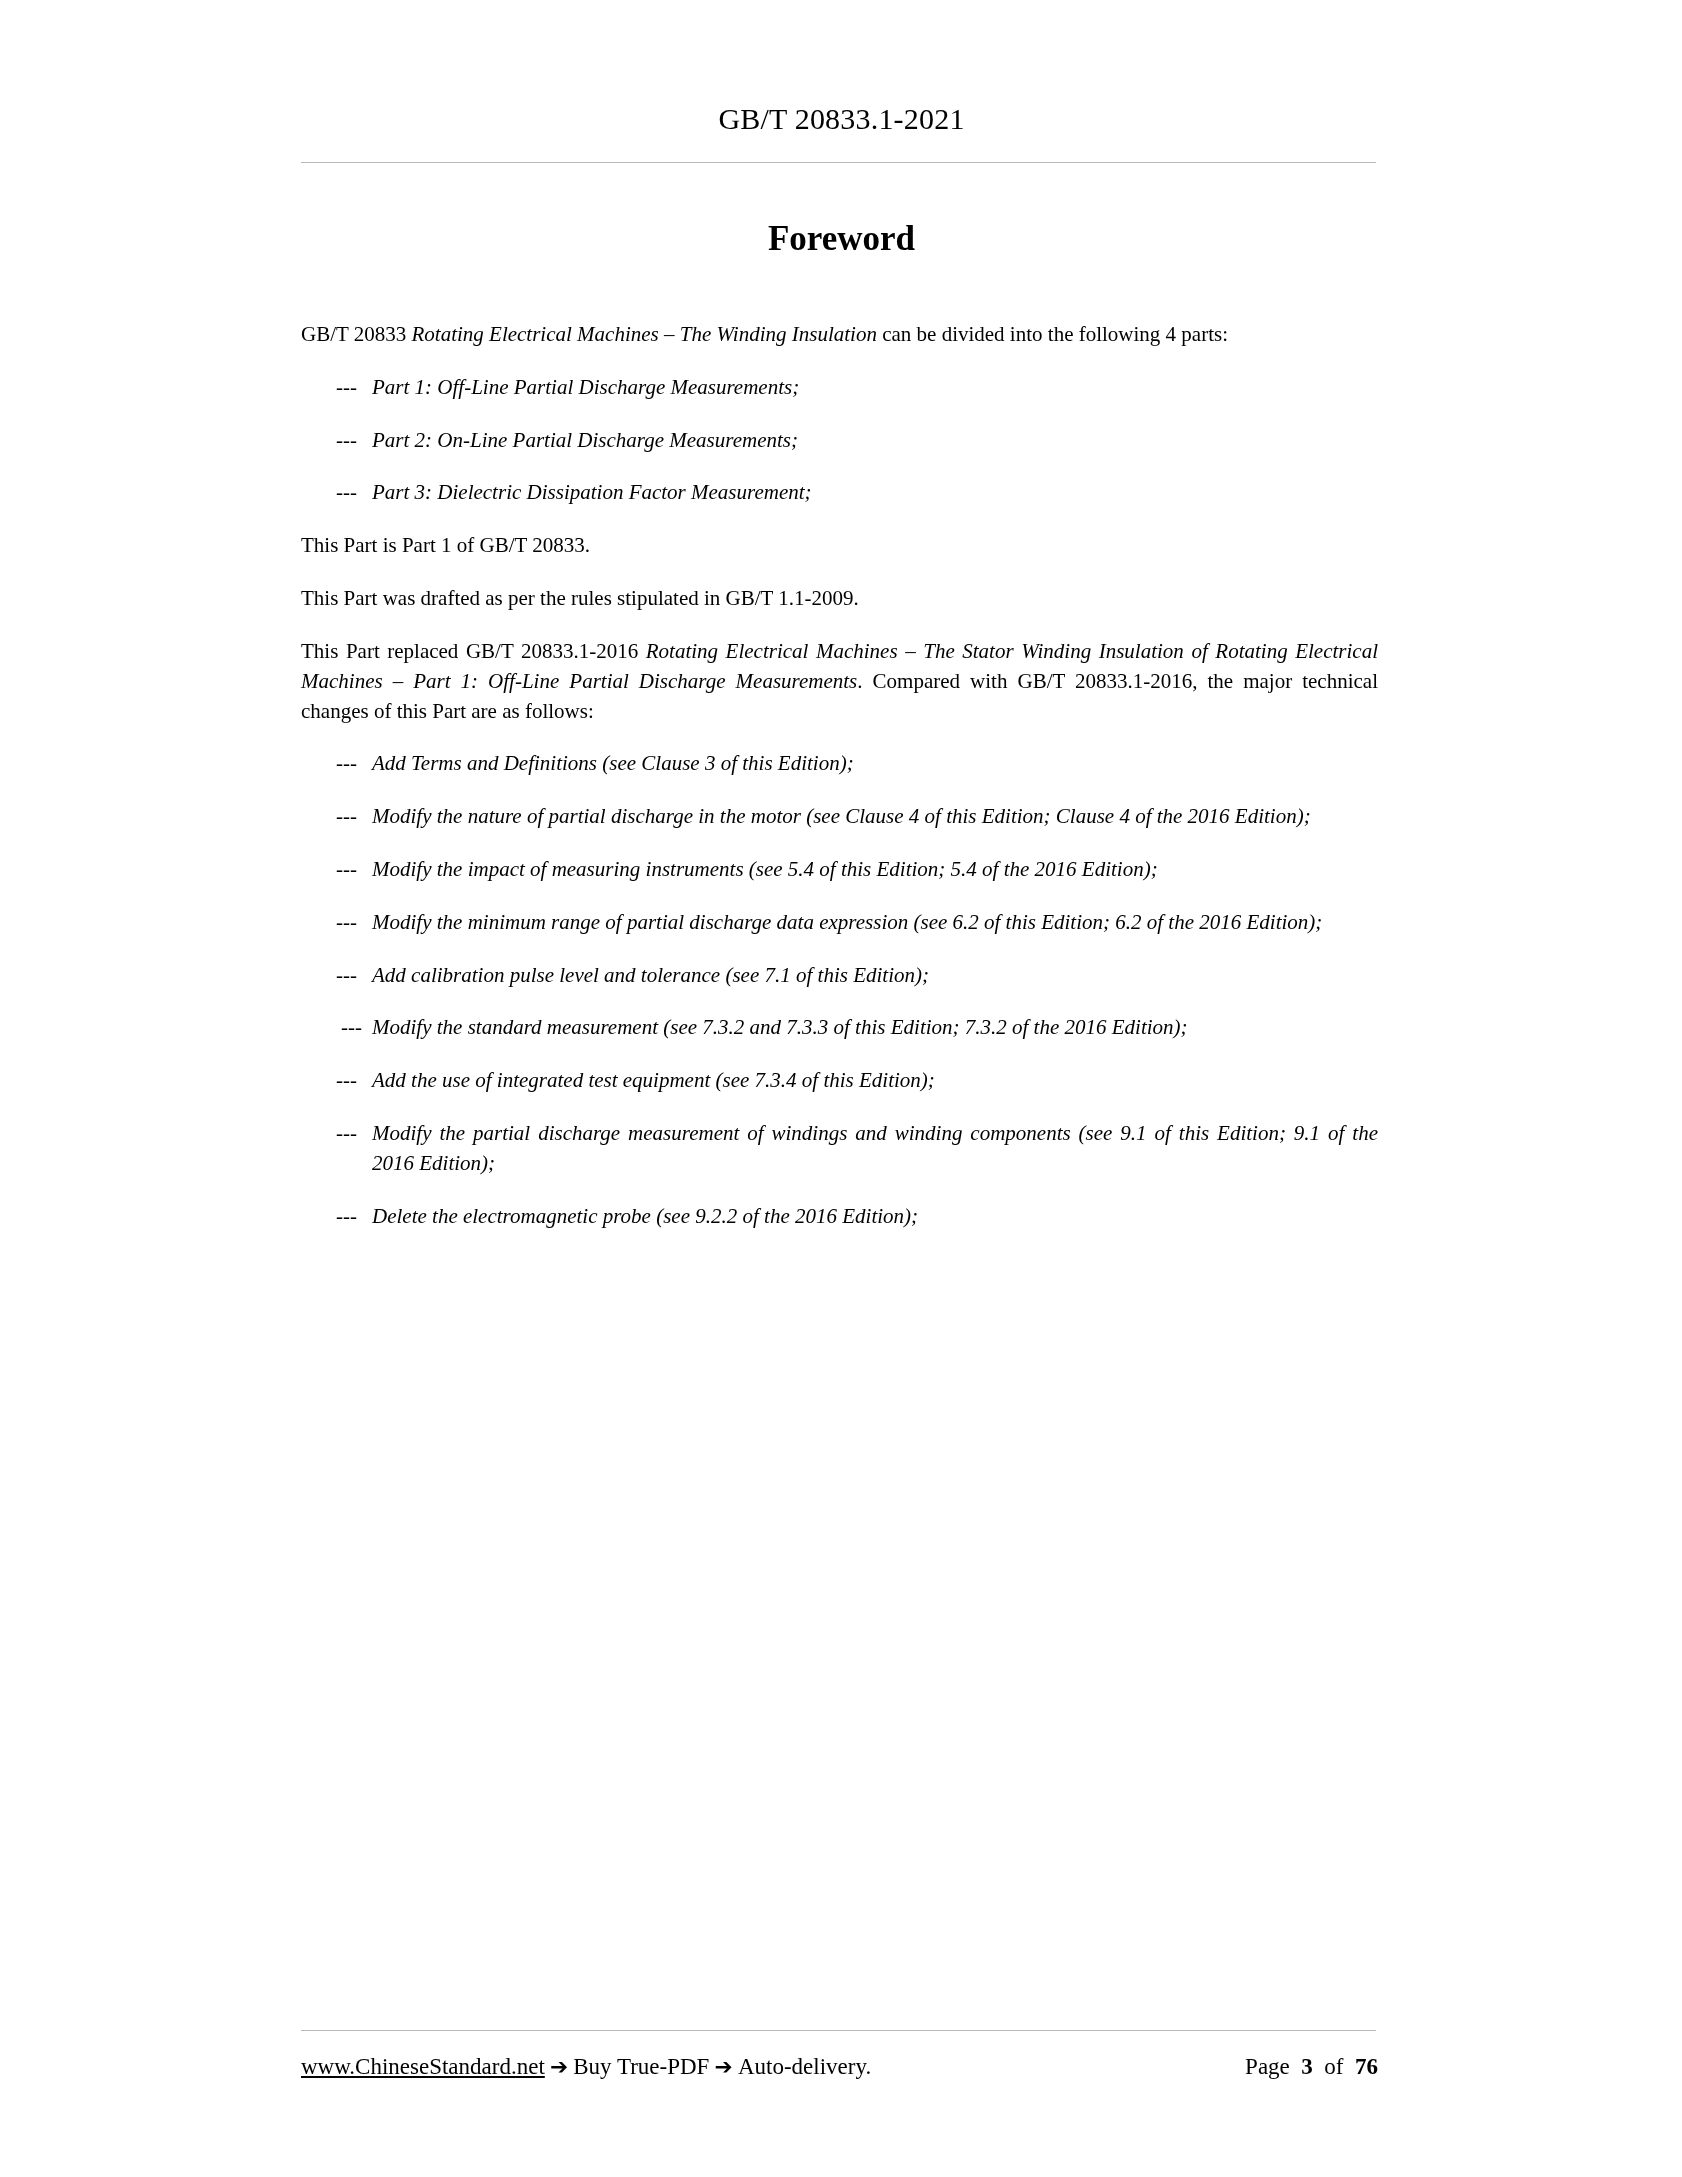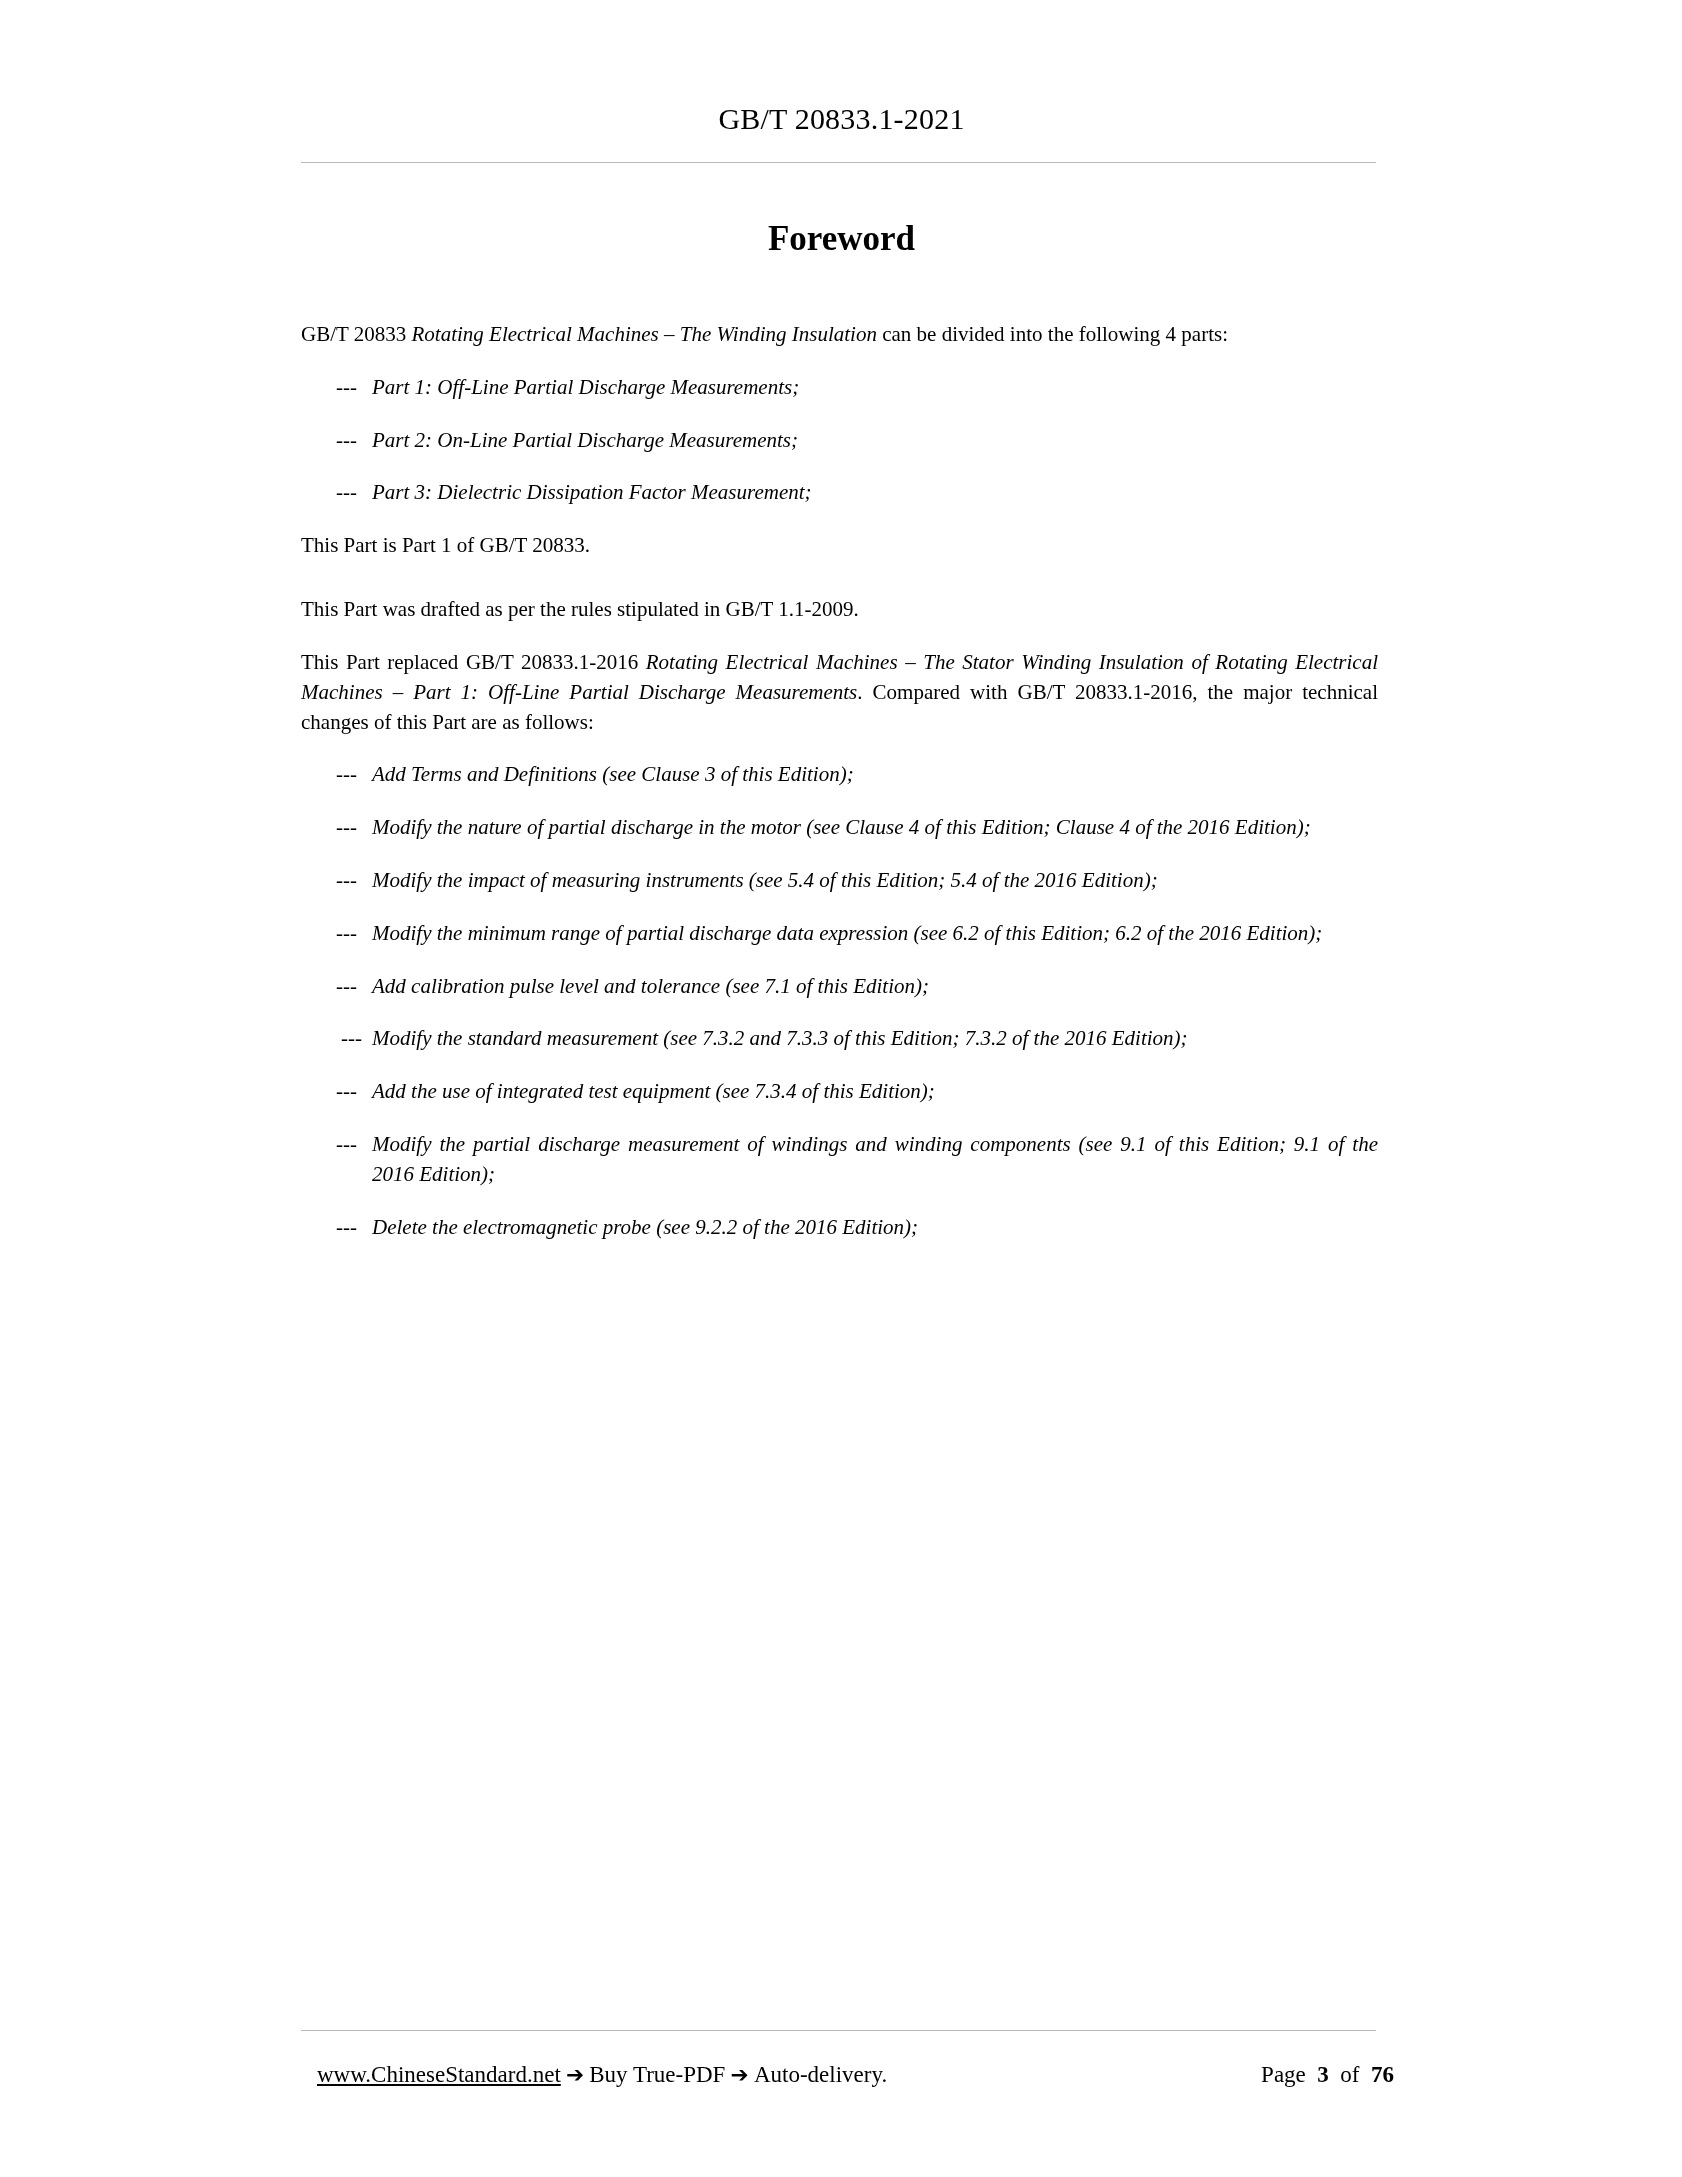--- a/index.html
+++ b/index.html
@@ -79,27 +79,26 @@
     position: absolute;
     top: 2030px;
     left: 301px;
     width: 1075px;
     height: 0.9px;
     background: #b9b9b9;
   }
   .footer {
     position: absolute;
     top: 2054px;
-    left: 317px;
+    left: 301px;
     width: 1077px;
     font-size: 23px;
     display: flex;
     justify-content: space-between;
     align-items: baseline;
-    margin-top: 8px;
   }
   .footer-left {
     white-space: nowrap;
   }
   .footer-left .link {
     text-decoration: underline;
   }
   .arrow {
     font-family: "DejaVu Sans", sans-serif;
     font-size: 21.6px;
@@ -128,21 +127,21 @@
 
     <p class="dash-item"><span class="lead">---</span><span>Part 1: Off-Line Partial Discharge Measurements;</span></p>
 
     <p class="dash-item"><span class="lead">---</span><span>Part 2: On-Line Partial Discharge Measurements;</span></p>
 
     <p class="dash-item"><span class="lead">---</span><span>Part 3: Dielectric Dissipation Factor Measurement;</span></p>
 
 
     <p class="para">This Part is Part 1 of GB/T 20833.</p>
 
-    <p class="para" style="margin-top:34px;">This Part was drafted as per the rules stipulated in GB/T 1.1-2009.</p>
+    <p class="para" style="margin-top:23px;">This Part was drafted as per the rules stipulated in GB/T 1.1-2009.</p>
 
     <p class="para" style="margin-top:5px;"><span>This Part replaced GB/T 20833.1-2016 </span><em>Rotating Electrical Machines – The Stator Winding Insulation of Rotating Electrical Machines – Part 1: Off-Line Partial Discharge Measurements</em><span>. Compared with GB/T 20833.1-2016, the major technical changes of this Part are as follows:</span></p>
 
 
     <p class="dash-item"><span class="lead">---</span><span>Add Terms and Definitions (see Clause 3 of this Edition);</span></p>
 
     <p class="dash-item"><span class="lead">---</span><span>Modify the nature of partial discharge in the motor (see Clause 4 of this Edition; Clause 4 of the 2016 Edition);</span></p>
 
     <p class="dash-item"><span class="lead">---</span><span>Modify the impact of measuring instruments (see 5.4 of this Edition; 5.4 of the 2016 Edition);</span></p>
 

